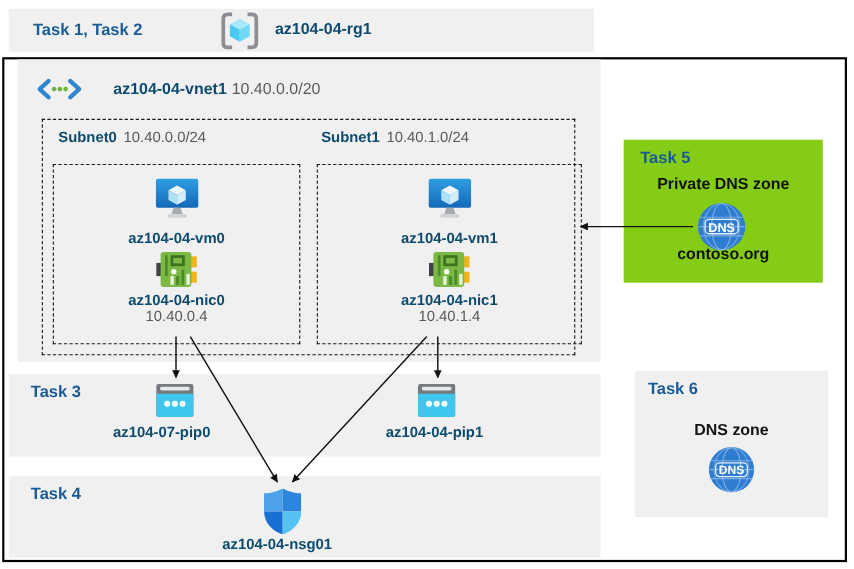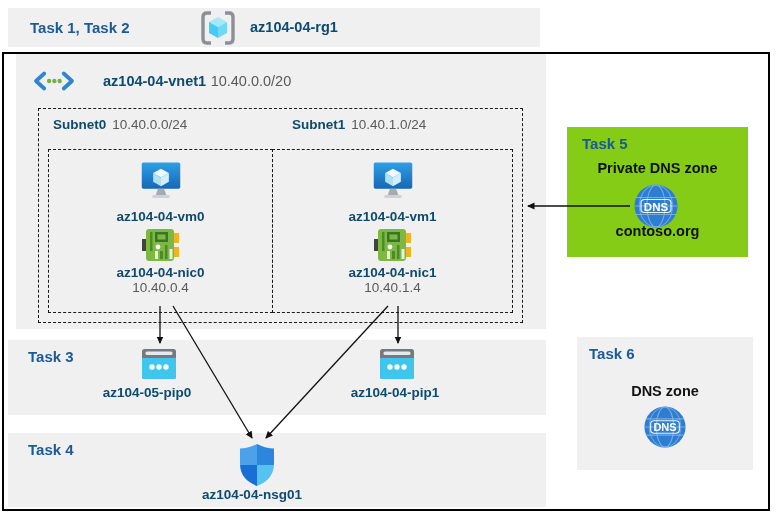--- a/index.html
+++ b/index.html
@@ -117,21 +117,21 @@
     <rect x="27.5" y="21" width="3" height="10" fill="#e9f3dc"></rect>
   </svg>
   <span class="name nicname">az104-04-nic0</span>
   <span class="plain ip">10.40.0.4</span>
 </div>
 
 <div class="abs subnet-label" style="left:292px">
   <span class="name">Subnet1</span>
   <span class="plain">10.40.1.0/24</span>
 </div>
-<div class="abs dashed subnet-box" style="left:272px;width:241px">
+<div class="abs dashed subnet-box" style="left:288px;width:241px">
   <svg class="vm-ic" width="42" height="42" viewBox="0 0 48 48">
     <rect x="2" y="4" width="44" height="30" rx="2" fill="url(#vmGrad)"></rect>
     <polygon points="24,11 33,16 24,21 15,16" fill="#eef8fe"></polygon>
     <polygon points="15,16 24,21 24,31 15,26" fill="#aee0f8"></polygon>
     <polygon points="33,16 24,21 24,31 33,26" fill="#d3edfb"></polygon>
     <polygon points="20.5,34 27.5,34 30,41 18,41" fill="#a7abaf"></polygon>
     <rect x="14" y="41" width="20" height="3.5" rx="1.5" fill="#cfd3d6"></rect>
   </svg>
   <span class="name vmname">az104-04-vm1</span>
   <svg class="nic-ic" width="37" height="34" viewBox="0 0 37 34">
@@ -156,21 +156,21 @@
   <span class="abs tasklabel" style="left:20px;top:8px">Task 3</span>
 </div>
 <svg class="abs" style="left:142px;top:349px" width="34" height="30" viewBox="0 0 34 30">
   <rect x="0" y="0" width="34" height="30" rx="2.5" fill="#76797d"></rect>
   <rect x="3.5" y="2.5" width="27" height="3.5" rx="1.5" fill="#e6e8ea"></rect>
   <path d="M0,9 L34,9 L34,27.5 Q34,30 31.5,30 L2.5,30 Q0,30 0,27.5 Z" fill="#3ec6ec"></path>
   <circle cx="10" cy="18" r="2.7" fill="#ffffff"></circle>
   <circle cx="17" cy="18" r="2.7" fill="#ffffff"></circle>
   <circle cx="24" cy="18" r="2.7" fill="#ffffff"></circle>
 </svg>
-<div class="abs name center" style="left:87px;top:385px;width:120px">az104-05-pip0</div>
+<div class="abs name center" style="left:87px;top:385px;width:120px">az104-07-pip0</div>
 <svg class="abs" style="left:380px;top:349px" width="34" height="30" viewBox="0 0 34 30">
   <rect x="0" y="0" width="34" height="30" rx="2.5" fill="#76797d"></rect>
   <rect x="3.5" y="2.5" width="27" height="3.5" rx="1.5" fill="#e6e8ea"></rect>
   <path d="M0,9 L34,9 L34,27.5 Q34,30 31.5,30 L2.5,30 Q0,30 0,27.5 Z" fill="#3ec6ec"></path>
   <circle cx="10" cy="18" r="2.7" fill="#ffffff"></circle>
   <circle cx="17" cy="18" r="2.7" fill="#ffffff"></circle>
   <circle cx="24" cy="18" r="2.7" fill="#ffffff"></circle>
 </svg>
 <div class="abs name center" style="left:335px;top:385px;width:120px">az104-04-pip1</div>
 

